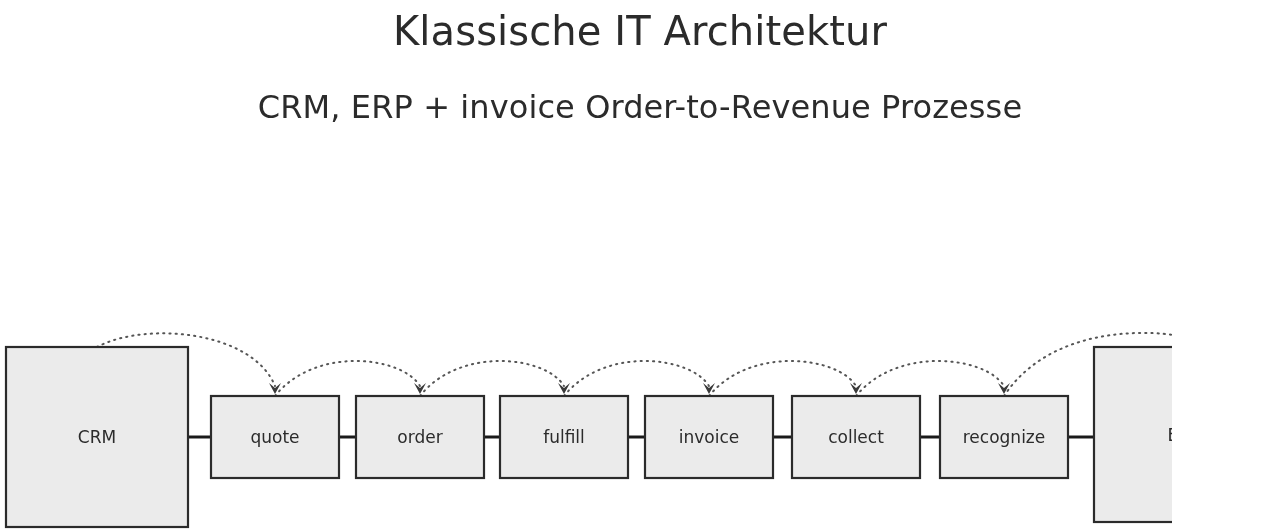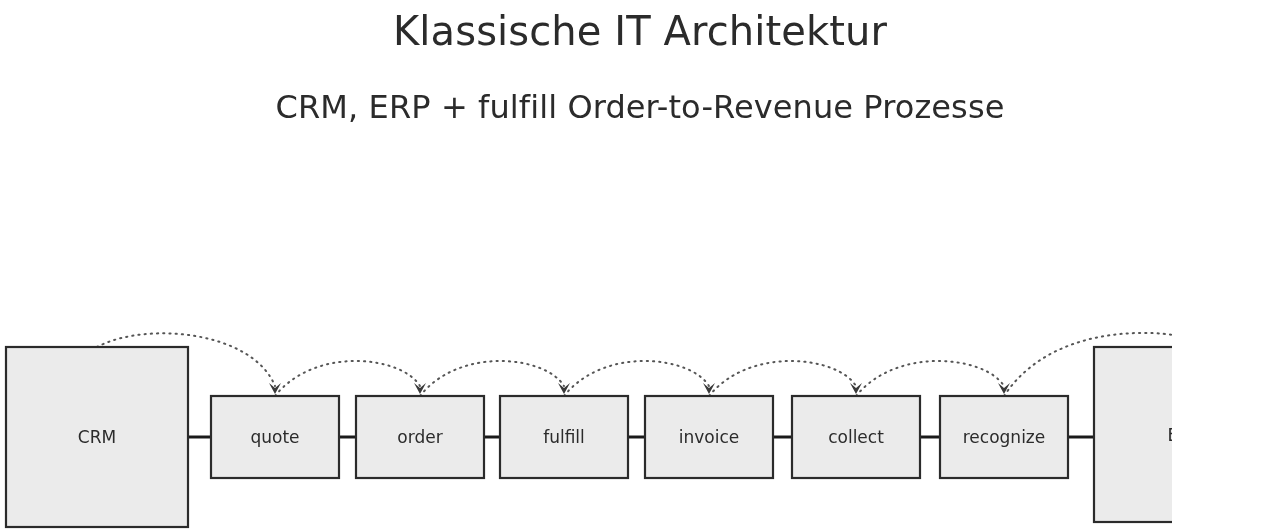--- a/index.html
+++ b/index.html
@@ -82,21 +82,21 @@
     stroke: none;
   }
 </style>
 </head>
 <body>
 
 <div id="canvas">
 
   <div class="title">Klassische IT Architektur</div>
 
-  <div class="subtitle">CRM, ERP + fulfill Order-to-Revenue Prozesse</div>
+  <div class="subtitle">CRM, ERP + invoice Order-to-Revenue Prozesse</div>
 
   <svg id="diagram" viewBox="0 0 1280 532">
 
     <g id="connector-layer">
         <g>
           <line x1="188" y1="437" x2="211" y2="437" class="connector"></line>
         </g>
         <g>
           <line x1="339" y1="437" x2="356" y2="437" class="connector"></line>
         </g>

